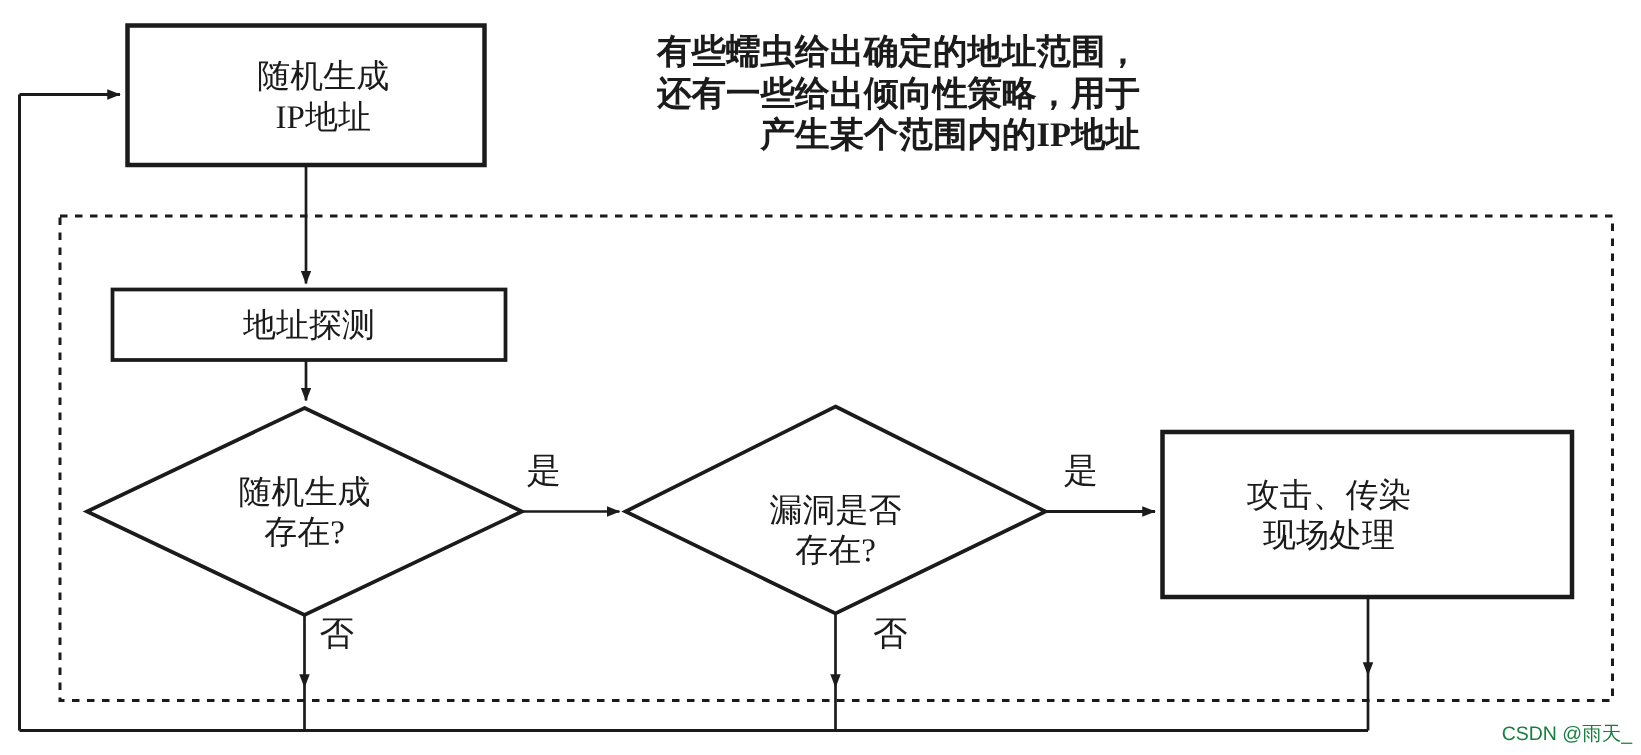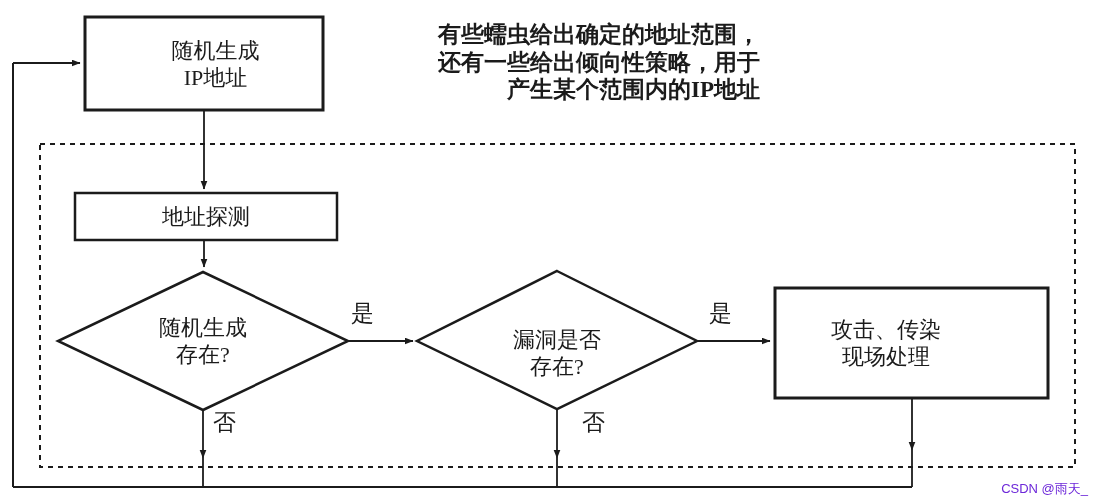--- a/index.html
+++ b/index.html
@@ -109,15 +109,15 @@
 
   <div class="txt edge-label" style="left:213px; top:411px;">否</div>
 
   <div class="txt edge-label" style="left:582px; top:411px;">否</div>
 
   <div class="txt annotation" style="left:395px; top:21px; width:365px;">有些蠕虫给出确定的地址范围，
 还有一些给出倾向性策略，用于
 产生某个范围内的IP地址</div>
 
 
-  <div class="txt watermark" style="left:960px; top:480px; width:128px; color:#6d28d9;">CSDN @雨天_</div>
+  <div class="txt watermark" style="left:960px; top:480px; width:128px; color:#15803d;">CSDN @雨天_</div>
 
 </div>
 
 </body></html>

